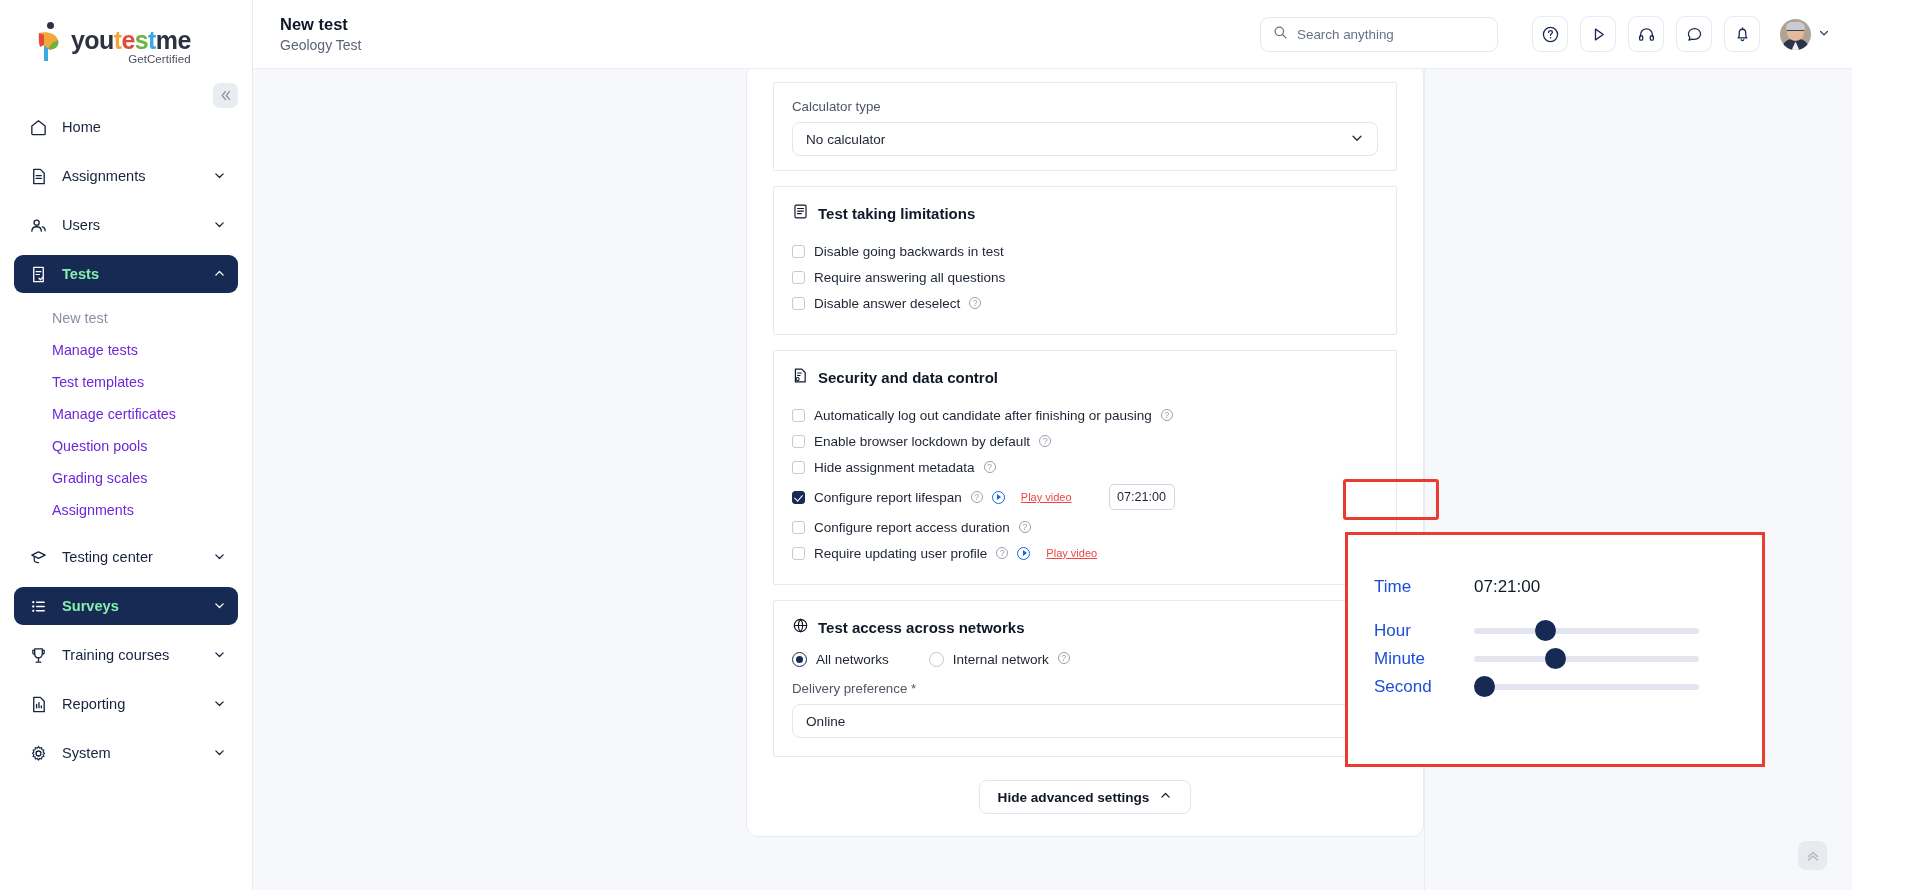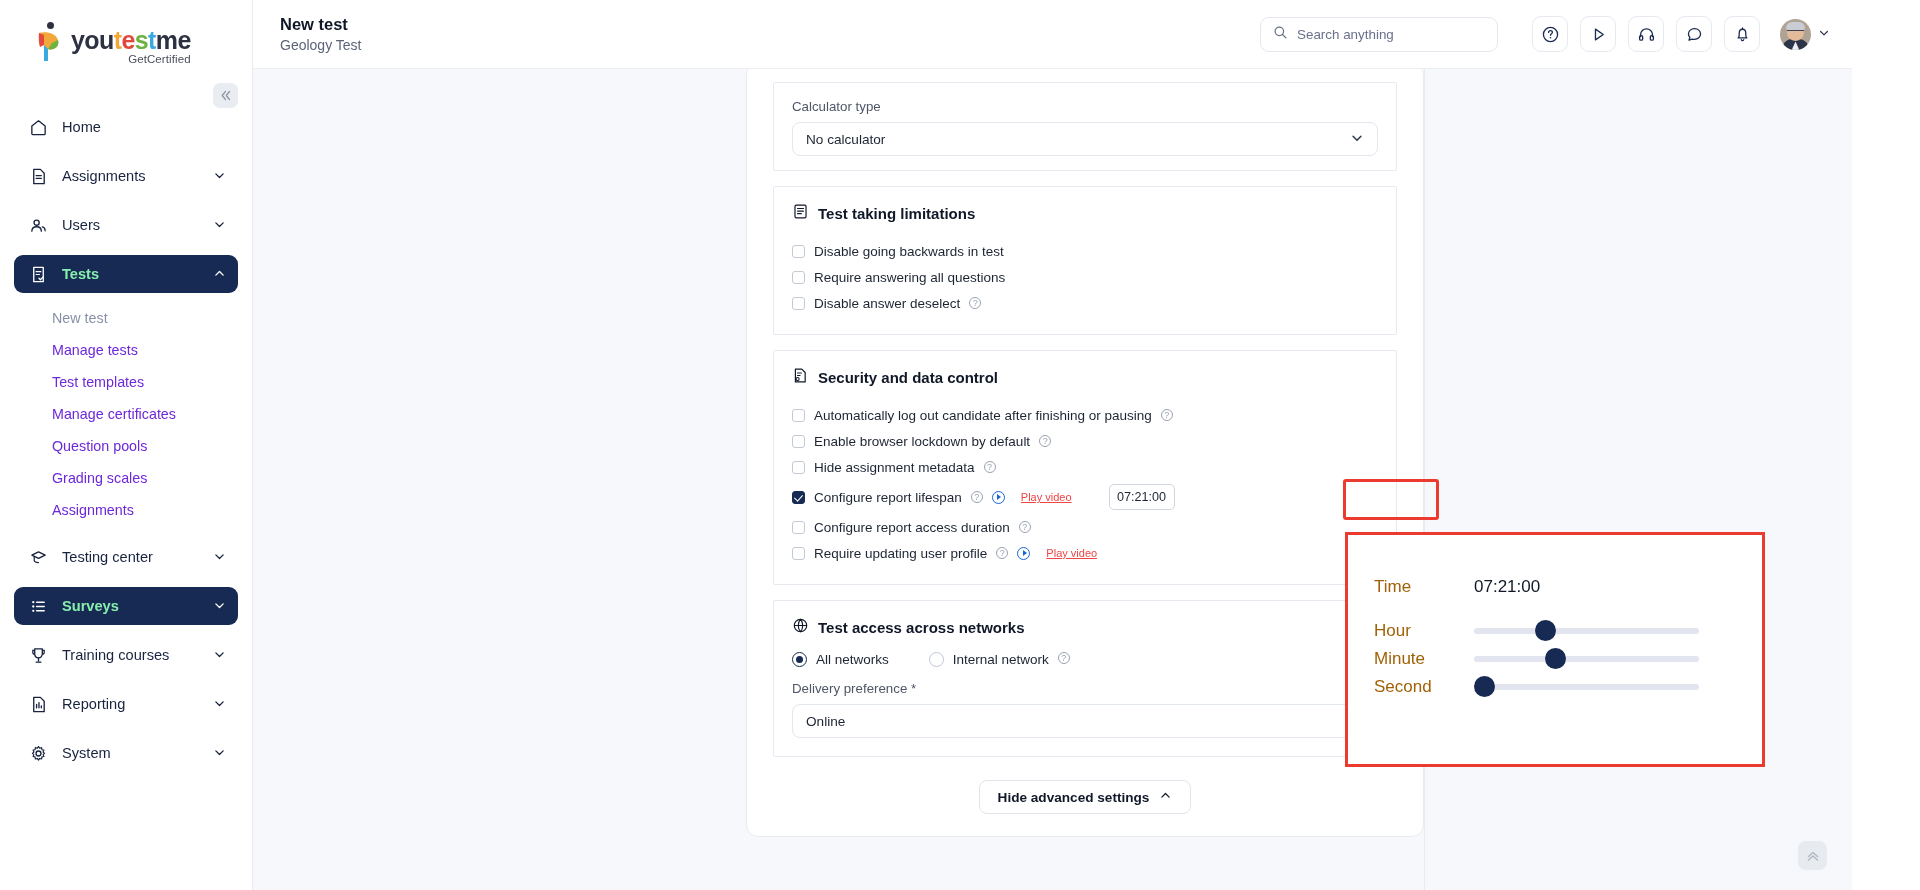--- a/index.html
+++ b/index.html
@@ -173,21 +173,21 @@
     font-family: "Liberation Sans", sans-serif;
   }
 
   
   .timepicker {
     position: absolute; left: 1092px; top: 532px; width: 420px; height: 235px;
     background: #fff; border: 3px solid #ea3b2e; z-index: 40;
   }
   .tp-inner { padding: 38px 0 0 26px; }
   .tp-row { display: flex; align-items: center; height: 28px; }
-  .tp-label { width: 100px; font-size: 17px; color: #a16207; }
+  .tp-label { width: 100px; font-size: 17px; color: #1d4ed8; }
   .tp-time { font-size: 17px; color: #101828; }
   .tp-slider-row { display: flex; align-items: center; height: 28px; }
   .tp-slider { position: relative; width: 225px; height: 6px; background: #e2e5f0; border-radius: 4px; }
   .tp-knob { position: absolute; top: -8px; width: 21px; height: 21px; border-radius: 50%; background: #172a54; cursor: pointer; }
   .sp18 { height: 16px; }
 
   .scroll-top {
     position: absolute; right: 25px; bottom: 20px; width: 29px; height: 29px;
     border-radius: 8px; background: #e7eaee; color: #b2b9c4;
     display: flex; align-items: center; justify-content: center; cursor: pointer; z-index: 20;

